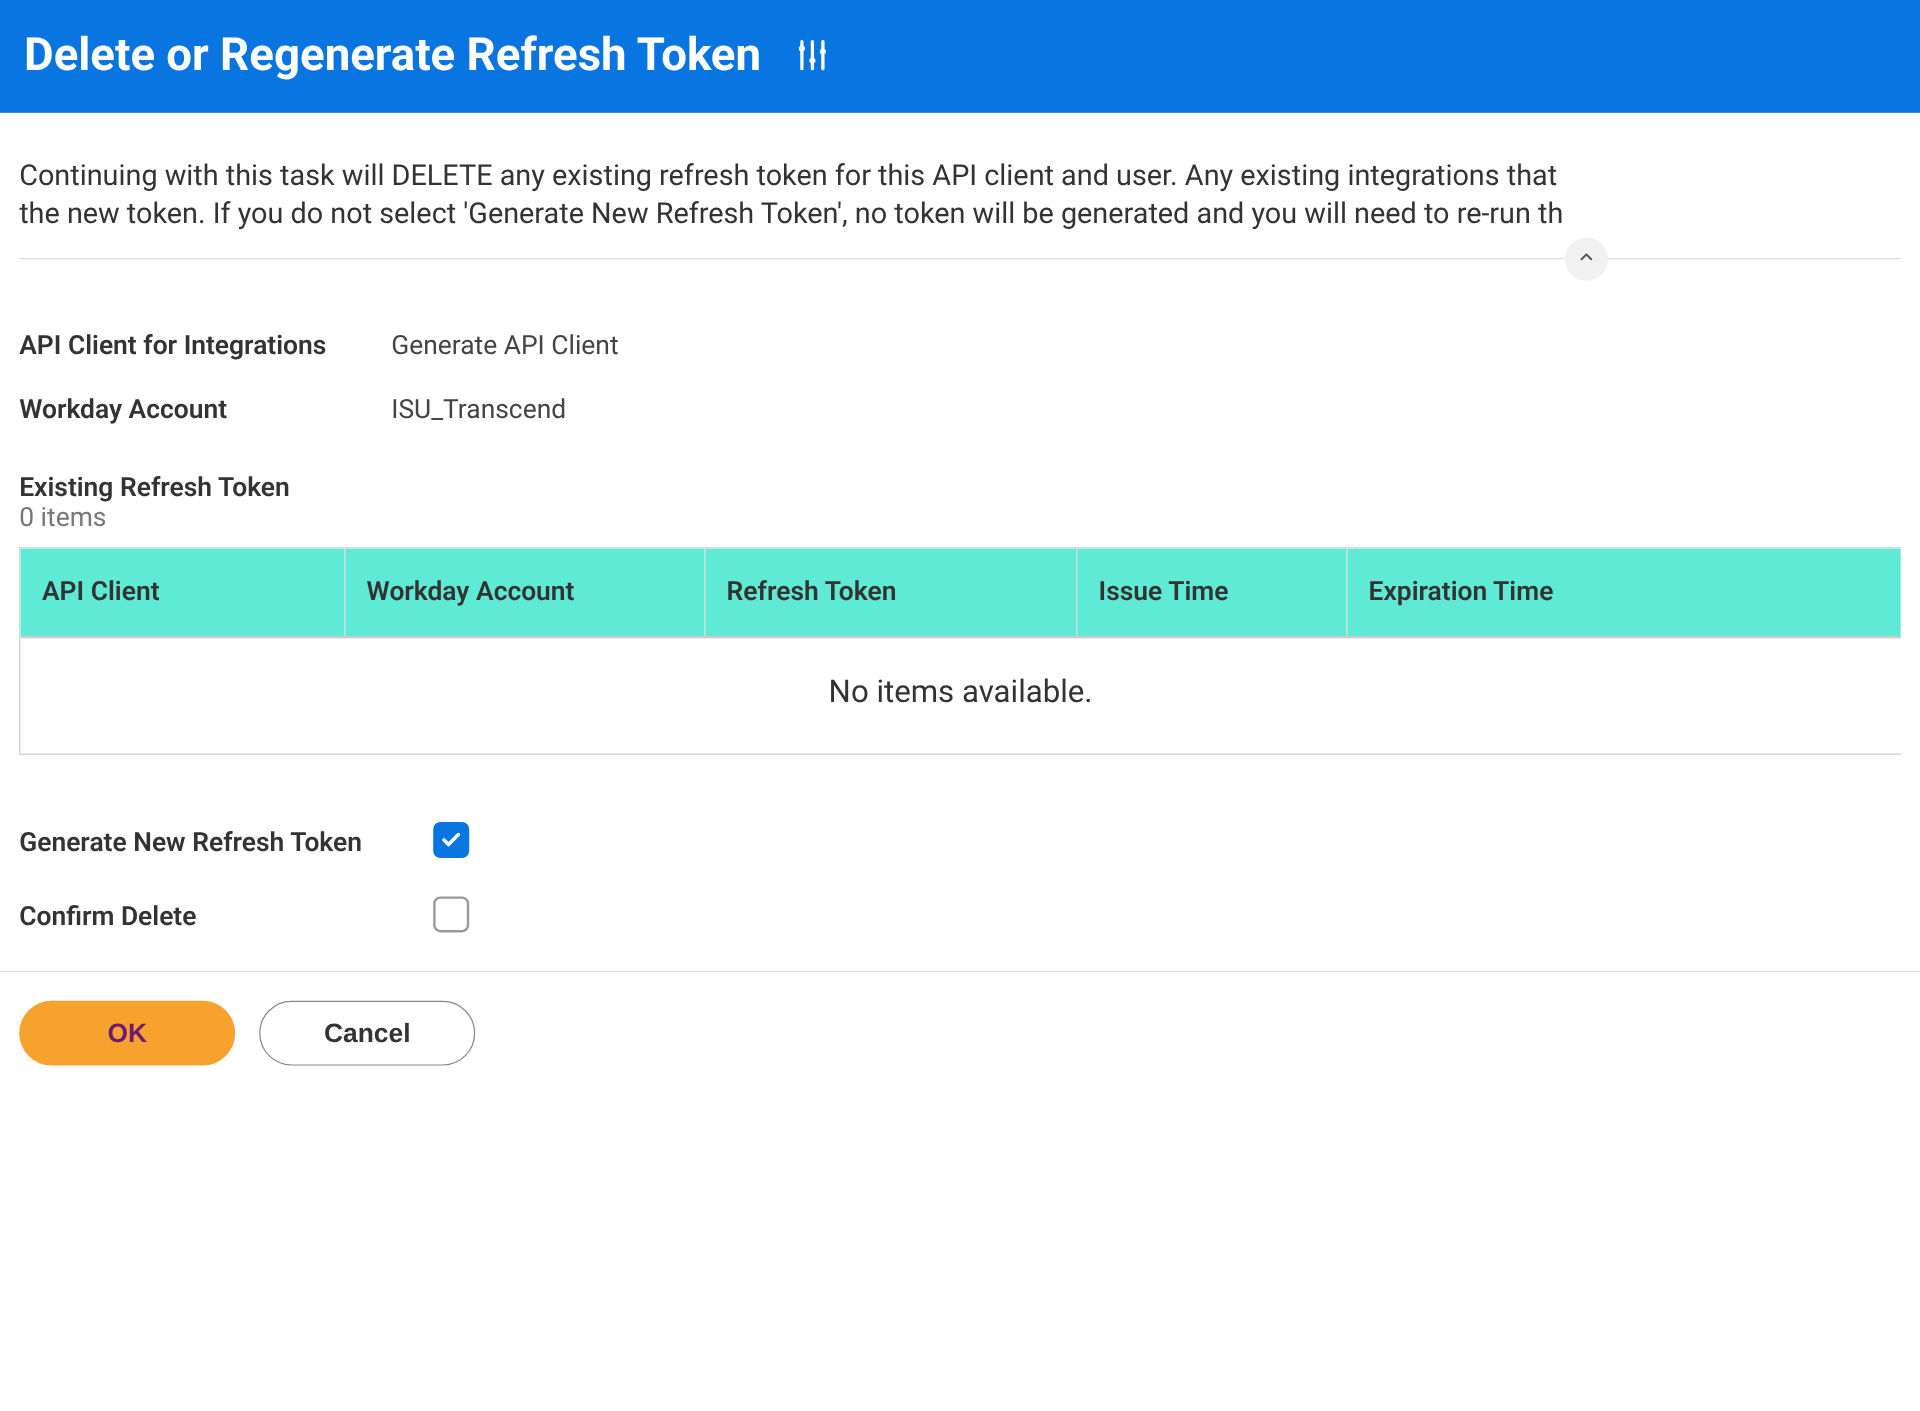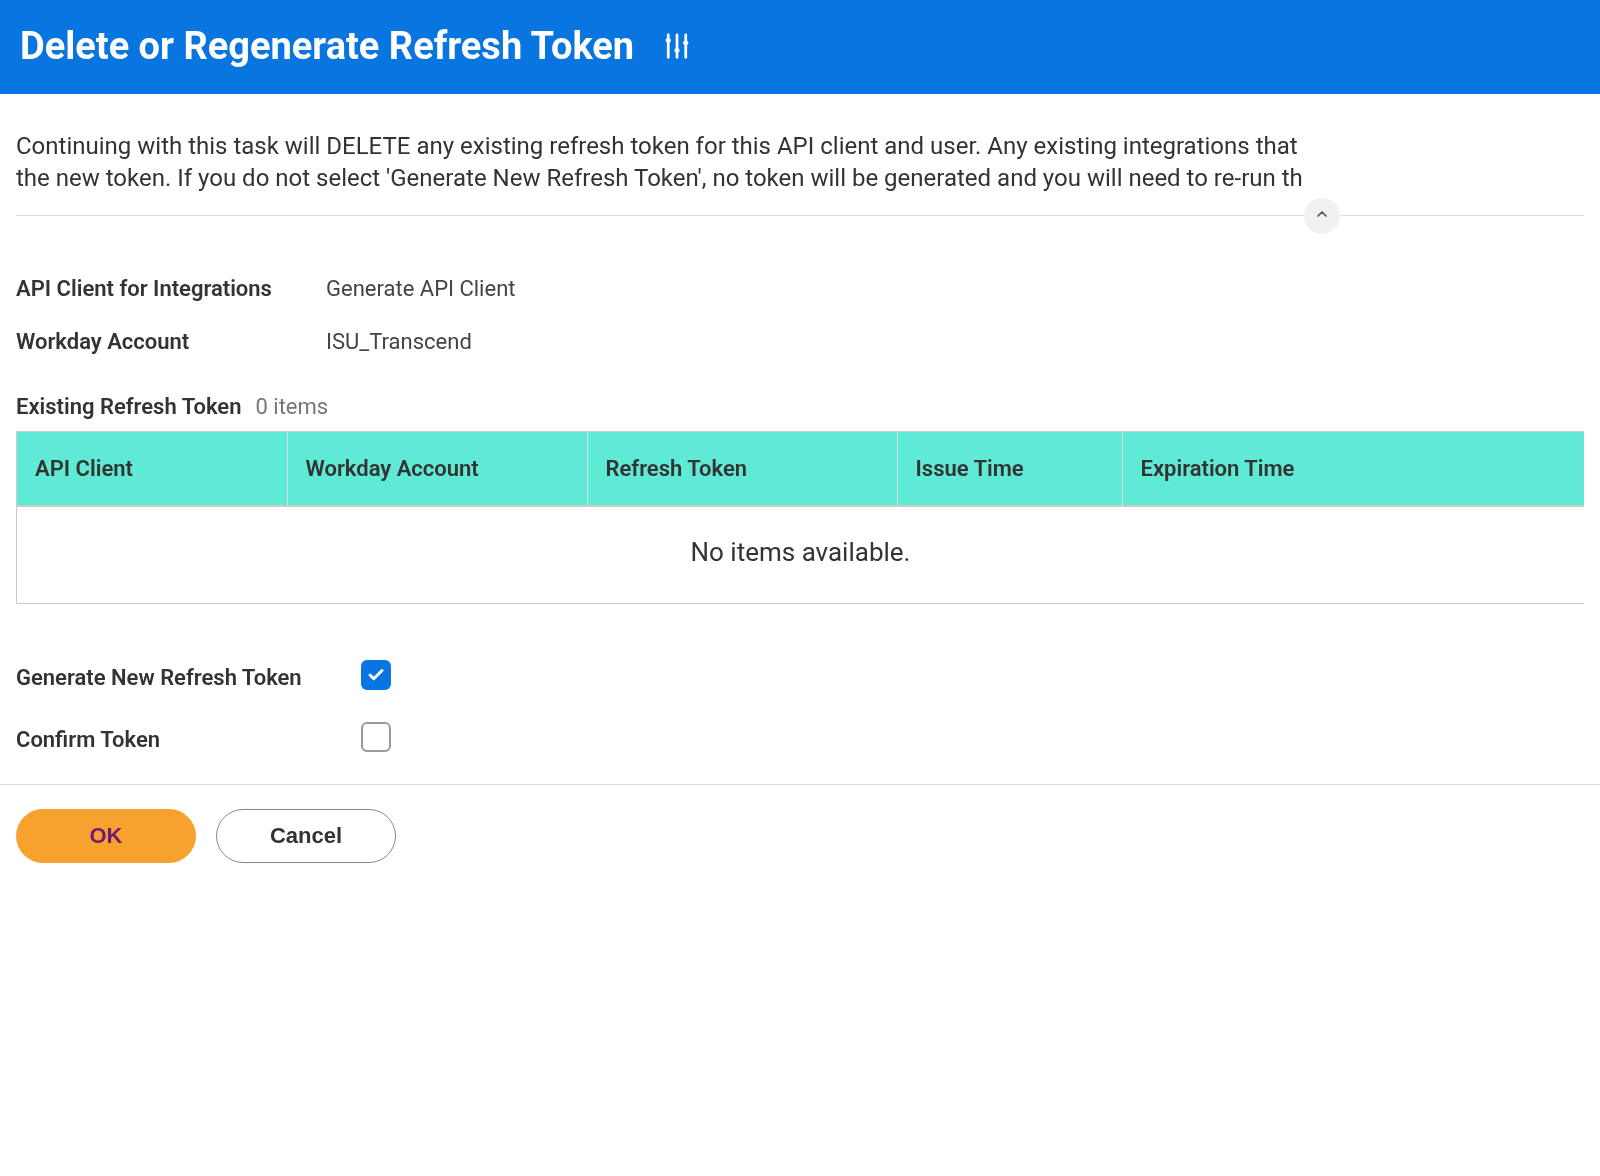--- a/index.html
+++ b/index.html
@@ -71,20 +71,21 @@
     font-size: 22px;
     color: #444;
   }
   .table-section {
     margin-top: 40px;
   }
   .table-title-row {
     display: flex;
     align-items: baseline;
     margin-bottom: 12px;
+    flex-direction: column;
   }
   .table-title {
     font-size: 22px;
     font-weight: 600;
     color: #333;
     margin-right: 14px;
   }
   .table-count {
     font-size: 22px;
     color: #777;
@@ -252,21 +253,21 @@
   <div class="checkbox-section">
     <div class="checkbox-row">
       <div class="checkbox-label">Generate New Refresh Token</div>
       <span id="cb-generate" class="cb checked">
         <svg width="18" height="18" viewBox="0 0 24 24" fill="none" stroke="#fff" stroke-width="4" stroke-linecap="round" stroke-linejoin="round">
           <polyline points="20 6 9 17 4 12"></polyline>
         </svg>
       </span>
     </div>
     <div class="checkbox-row">
-      <div class="checkbox-label">Confirm Token</div>
+      <div class="checkbox-label">Confirm Delete</div>
       <span id="cb-confirm" class="cb">
         
       </span>
     </div>
   </div>
 
 </div>
 
 <div class="footer">
   <button class="btn btn-primary">OK</button>

